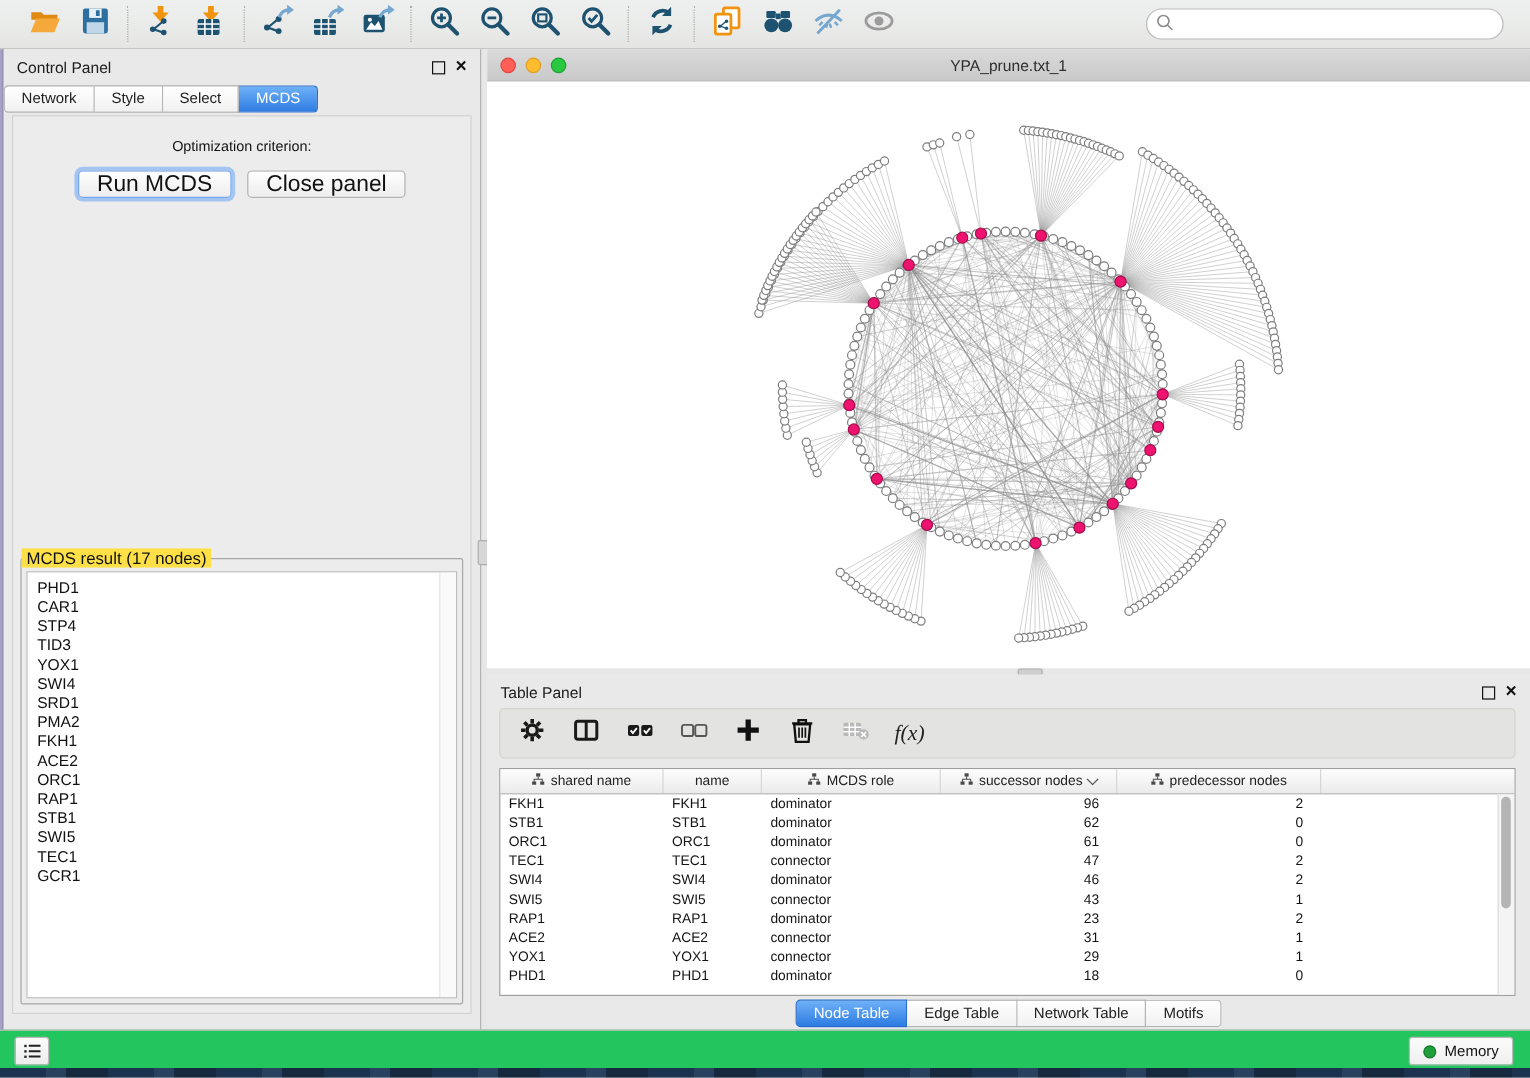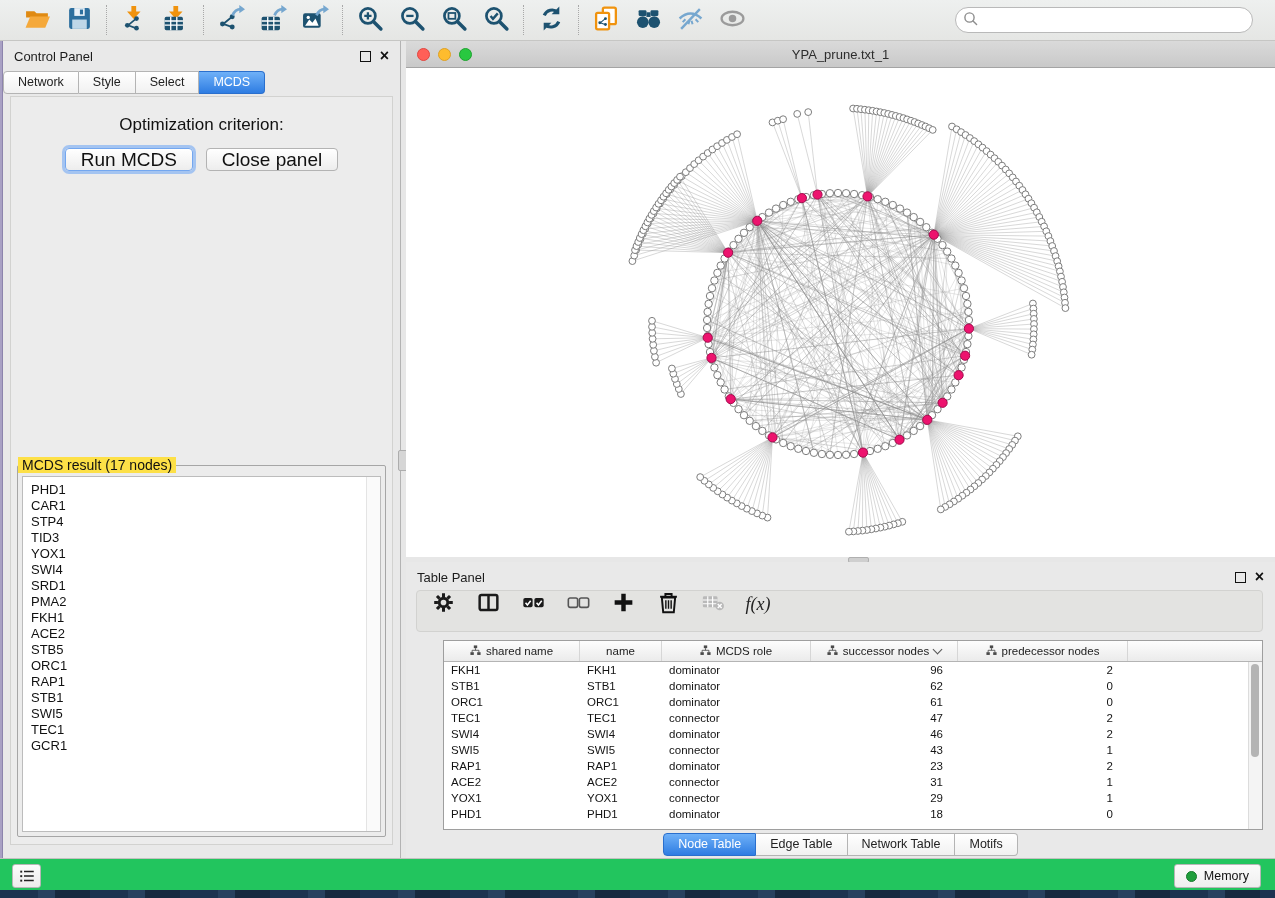--- a/index.html
+++ b/index.html
@@ -25,21 +25,21 @@
   .win-btns{margin-left:auto;display:flex;align-items:center;gap:9px;}
   .float-ic{width:9px;height:9px;border:1.6px solid #111;display:inline-block;}
   .close-ic{font-size:16px;font-weight:bold;line-height:12px;color:#111;}
   .seg-row{display:flex;}
   .seg-btn{height:21px;line-height:21px;padding:0 14px;font-size:12.5px;color:#222;background:linear-gradient(#ffffff,#f1f1f1);
            border:1px solid #b4b4b4;border-left:none;cursor:default;}
   .seg-btn:first-child{border-left:1px solid #b4b4b4;border-radius:4px 0 0 4px;}
   .seg-btn:last-child{border-radius:0 4px 4px 0;}
   .seg-btn.active{background:linear-gradient(#6fb1f8,#2e7ce2);color:#fff;border-color:#2a6fcd;}
   .cp-body{position:absolute;left:7px;right:7px;top:55px;bottom:13px;background:#ececec;border:1px solid #d2d2d0;box-sizing:border-box;}
-  .opt-label{text-align:center;margin-top:18px;font-size:17px;}
+  .opt-label{text-align:center;margin-top:18px;font-size:12px;}
   .dropdown{margin:7px auto 0;width:314px;height:24px;background:#fff;border:1px solid #b1b1b1;border-radius:5px;
             position:relative;display:flex;align-items:center;font-size:13px;padding-left:10px;box-sizing:border-box;}
   .dd-stepper{position:absolute;right:-1px;top:-1px;width:20px;height:24px;border-radius:0 5px 5px 0;
               background:linear-gradient(#71b2f9,#2e7ce2);display:flex;flex-direction:column;align-items:center;justify-content:center;gap:2px;}
   .tri-up{width:0;height:0;border-left:3.5px solid transparent;border-right:3.5px solid transparent;border-bottom:4.5px solid #fff;}
   .tri-dn{width:0;height:0;border-left:3.5px solid transparent;border-right:3.5px solid transparent;border-top:4.5px solid #fff;}
   .btn-row{display:flex;justify-content:center;gap:13px;margin-top:13px;}
   .btn{height:23px;padding:0 15px;font-size:19px;color:#111;background:linear-gradient(#ffffff,#ededed);
        border:1px solid #b3b3b3;border-radius:4px;cursor:default;font-family:"Liberation Sans",sans-serif;}
   .btn.focused{box-shadow:0 0 0 3px rgba(106,164,245,.55);border-color:#74a7ef;}
@@ -62,25 +62,25 @@
   .dot{width:13px;height:13px;border-radius:50%;}
   .dot.red{background:#ff5f57;border:1px solid #e24640;box-sizing:border-box;}
   .dot.yellow{background:#febc2e;border:1px solid #dfa123;box-sizing:border-box;}
   .dot.green{background:#28c840;border:1px solid #1da32f;box-sizing:border-box;}
   .net-title{position:absolute;left:0;right:0;text-align:center;font-size:13px;color:#2d2d2d;}
   .net-canvas{position:absolute;left:0;top:27px;right:0;bottom:0;background:#fff;}
   .net-canvas svg{display:block;}
   
   .table-panel{position:absolute;left:406px;top:562px;width:869px;height:296px;background:#e9e9e9;}
   .tp-toolbar{position:absolute;left:10px;right:12px;top:28px;height:42px;background:#e3e3e1;border:1px solid #d2d2d0;
-              border-radius:4px;display:flex;align-items:flex-start;gap:19px;padding:0 13px;box-sizing:border-box;}
+              border-radius:4px;display:flex;align-items:center;gap:19px;padding:0 13px;box-sizing:border-box;}
   .tp-btn{display:flex;align-items:center;justify-content:center;width:26px;height:26px;}
   .fx{font-family:"Liberation Serif",serif;font-style:italic;font-size:17px;color:#ababab;}
   .tbl{position:absolute;left:10px;right:12px;top:78px;bottom:28px;background:#fff;border:1px solid #9e9e9e;
-       box-sizing:border-box;display:flex;flex-direction:column;overflow:hidden;margin-left:27px;}
+       box-sizing:border-box;display:flex;flex-direction:column;overflow:hidden;}
   .tbl-header{display:flex;height:20px;background:linear-gradient(#fdfdfd,#ebebeb);border-bottom:1px solid #b4b4b4;
               font-size:11.5px;color:#222;flex:0 0 auto;}
   .th{display:flex;align-items:center;justify-content:center;gap:5px;border-right:1px solid #d6d6d6;box-sizing:border-box;height:100%;}
   .th.filler{flex:1;border-right:none;}
   .sort-chev{width:6px;height:6px;border-right:1.5px solid #555;border-bottom:1.5px solid #555;transform:rotate(45deg);margin-top:-3px;}
   .tbl-body{flex:1;position:relative;font-size:11.5px;color:#141414;}
   .trow{display:flex;height:16px;line-height:16px;}
   .td{box-sizing:border-box;padding:0 7px;white-space:nowrap;overflow:hidden;}
   .td.num{text-align:right;padding-right:15px;}
   .tbl-scroll{position:absolute;right:0;top:0;bottom:0;width:13px;background:#f4f4f4;border-left:1px solid #dcdcdc;}
@@ -307,21 +307,20 @@
             <div>PHD1</div>
             <div>CAR1</div>
             <div>STP4</div>
             <div>TID3</div>
             <div>YOX1</div>
             <div>SWI4</div>
             <div>SRD1</div>
             <div>PMA2</div>
             <div>FKH1</div>
             <div>ACE2</div>
-            <div>STB5</div>
             <div>ORC1</div>
             <div>RAP1</div>
             <div>STB1</div>
             <div>SWI5</div>
             <div>TEC1</div>
             <div>GCR1</div>
           </div>
         <div class="result-scroll"></div>
       </div>
     </div>

